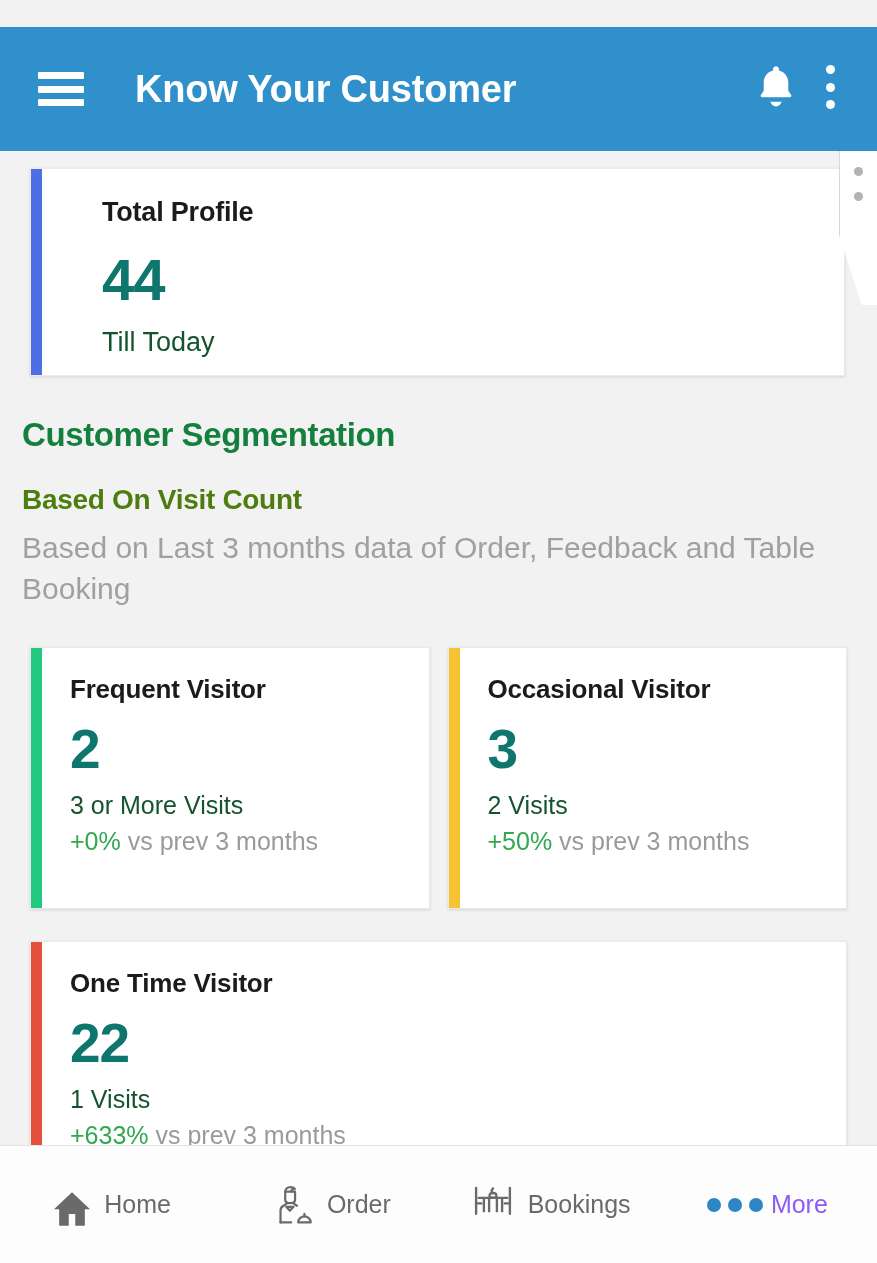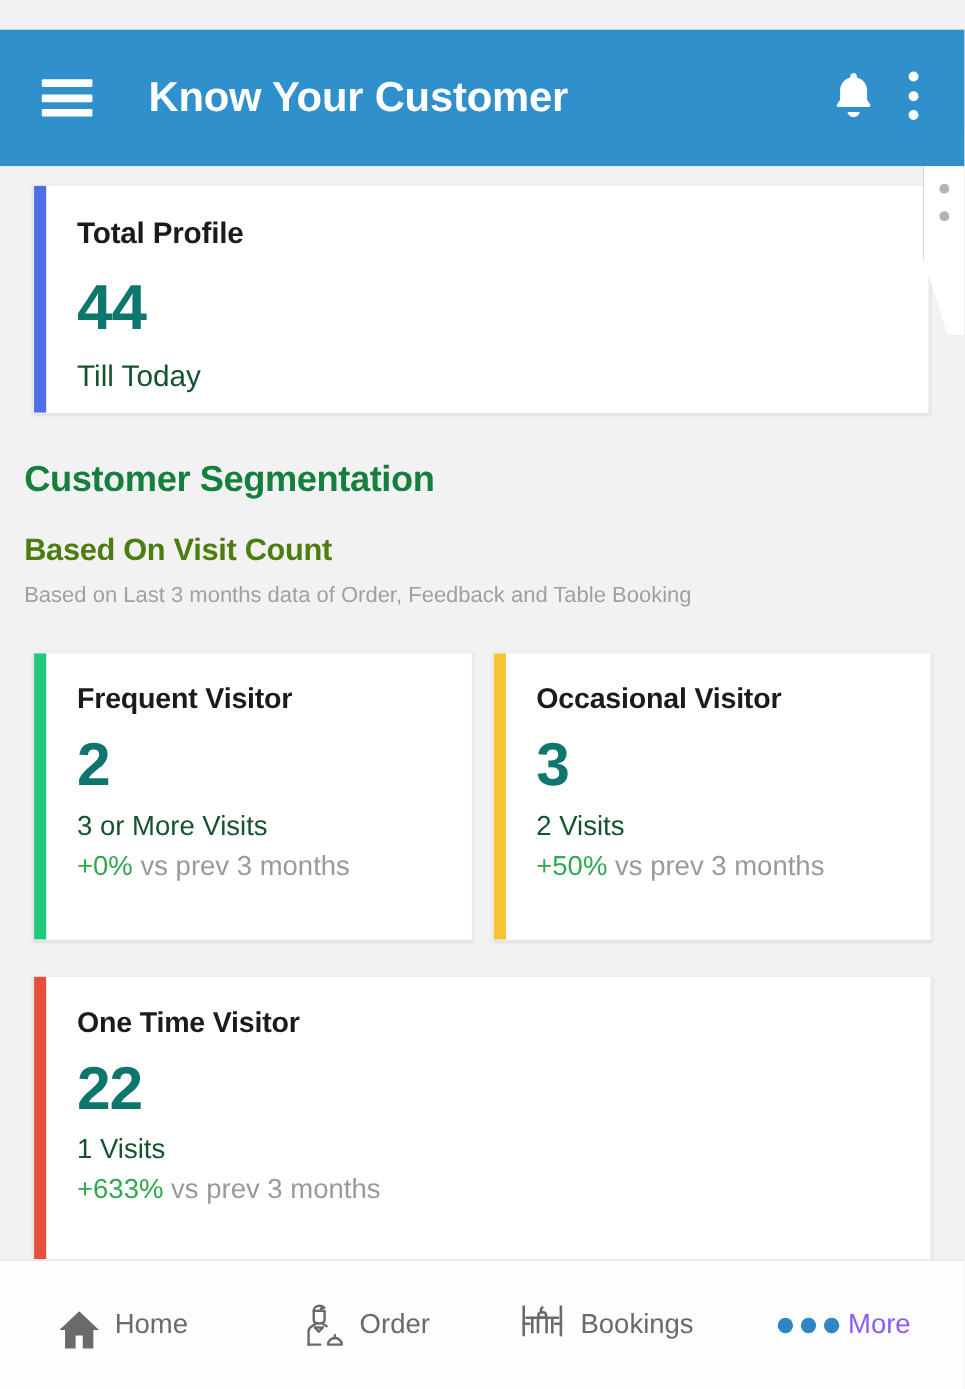--- a/index.html
+++ b/index.html
@@ -166,20 +166,21 @@
   }
   .card-delta b {
     font-weight: 400;
     color: #2fa84f;
   }
 
   
   #total-profile-card {
     margin: 48px 32px 0 30px;
     height: 208px;
+    gap: 32px;
   }
   #total-profile-card .card-body { padding: 28px 24px 0 28px; }
   #total-profile-card .card-title { font-size: 27px; }
   #total-profile-card .card-value { font-size: 58px; margin-top: 22px; }
   #total-profile-card .card-sub { font-size: 27px; margin-top: 16px; }
 
   
   .section-title {
     margin: 40px 0 0 22px;
     font-size: 33px;
@@ -189,21 +190,21 @@
   }
   .sub-title {
     margin: 30px 0 0 22px;
     font-size: 28px;
     font-weight: bold;
     color: #4d7c0f;
     letter-spacing: -0.3px;
   }
   .sub-desc {
     margin: 12px 40px 0 22px;
-    font-size: 20px;
+    font-size: 30px;
     color: #a0a0a0;
     line-height: 1.35;
   }
 
   
   .seg-row {
     display: flex;
     gap: 18px;
     margin: 38px 30px 0 30px;
   }

